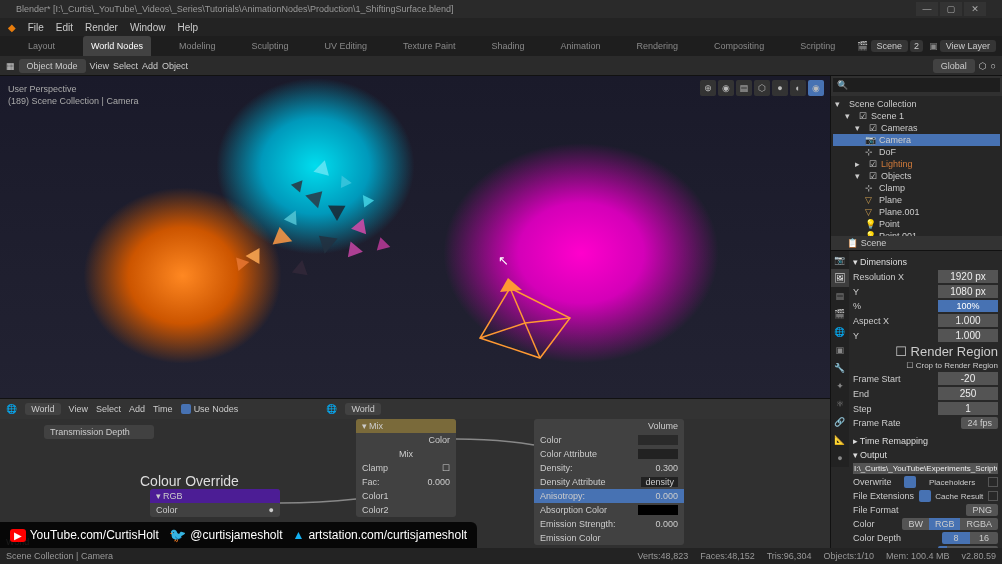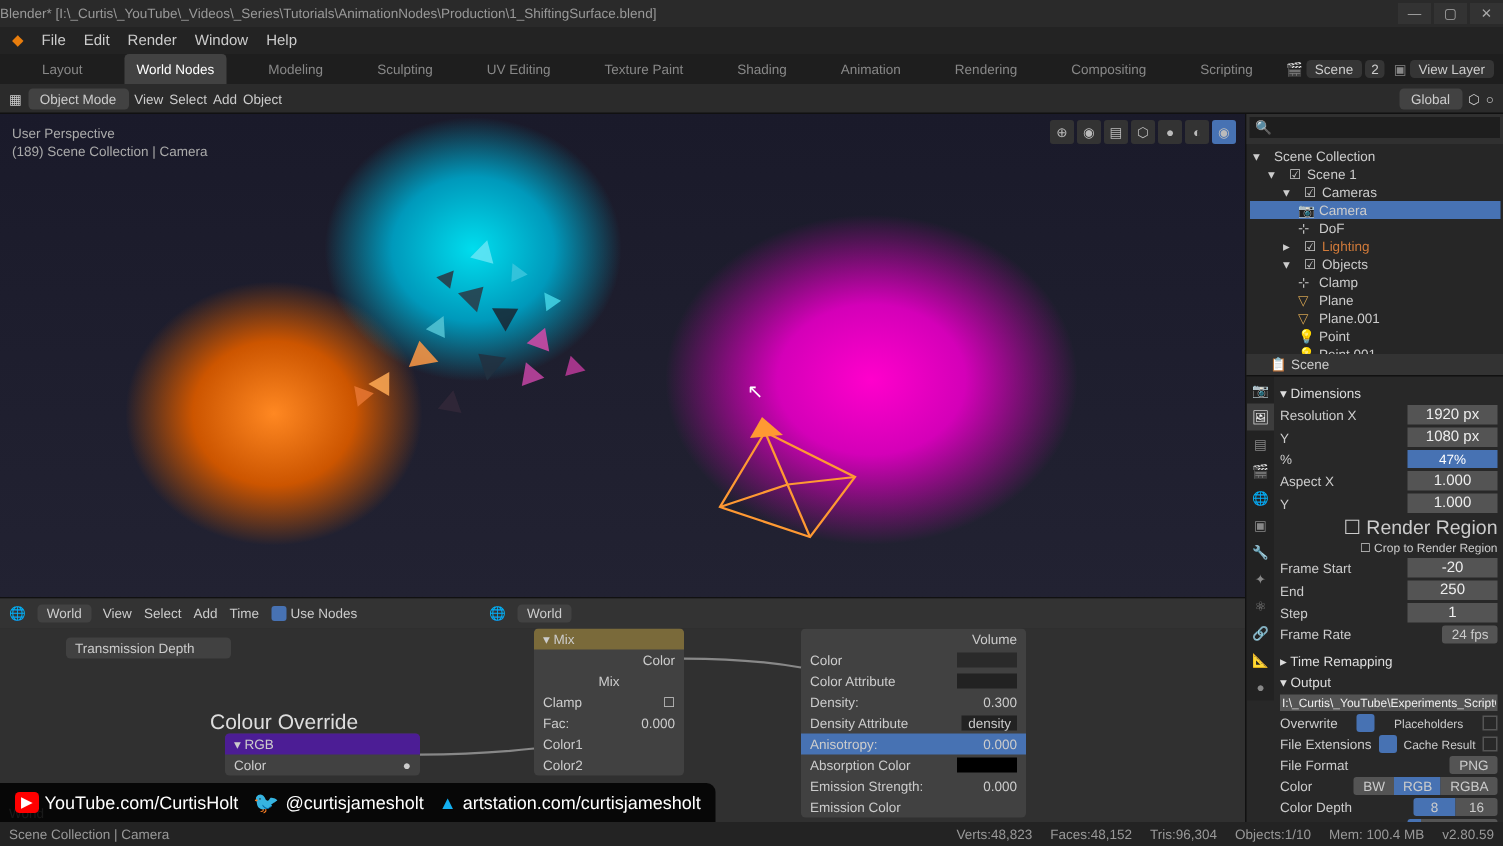--- a/index.html
+++ b/index.html
@@ -1,17 +1,17 @@
 <!DOCTYPE html>
 <html><head>
 <meta charset="utf-8">
 <style>
 * { margin:0; padding:0; box-sizing:border-box; font-family:Arial,sans-serif; }
 body { background:#1a1a1a; color:#ccc; font-size:10px; width:1002px; height:564px; overflow:hidden; position:relative; }
-.titlebar { height:18px; background:#2a2a2a; display:flex; align-items:center; padding:0 0; font-size:9px; color:#999;justify-content:center; }
+.titlebar { height:18px; background:#2a2a2a; display:flex; align-items:center; padding:0 16px; font-size:9px; color:#999;justify-content:center; }
 .titlebar .winbtns { margin-left:auto; display:flex; gap:2px; }
 .titlebar .winbtns span { width:22px; height:14px; background:#333; display:flex; align-items:center; justify-content:center; cursor:pointer; color:#aaa; }
 .menubar { height:18px; background:#232323; display:flex; align-items:center; gap:12px; padding:0 8px; font-size:10px; }
 .menubar span { cursor:pointer; color:#ccc; }
 .tabbar { height:20px; background:#1e1e1e; display:flex; align-items:center; font-size:9px; }
 .tab { padding:0 8px; height:100%; display:flex; align-items:center; color:#888; cursor:pointer;margin-left:20px; }
 .tab.active { background:#424242; color:#fff; border-radius:3px 3px 0 0; }
 .tabbar .right { margin-left:auto; display:flex; align-items:center; gap:2px; padding-right:6px; }
 .pill { background:#353535; padding:1px 6px; border-radius:3px; color:#ccc; font-size:9px; }
 .toolbar { height:20px; background:#2b2b2b; display:flex; align-items:center; gap:4px; padding:0 6px; font-size:9px; border-bottom:1px solid #111; }
@@ -340,21 +340,21 @@
           <div class="prop-row">
               <span>Resolution X</span>
               <input value="1920 px" style="">
             </div>
           <div class="prop-row">
               <span>Y</span>
               <input value="1080 px" style="">
             </div>
           <div class="prop-row">
               <span>%</span>
-              <span class="blue">47%</span>
+              <span class="blue">100%</span>
             </div>
           <div class="prop-row">
               <span>Aspect X</span>
               <input value="1.000" style="">
             </div>
           <div class="prop-row">
               <span>Y</span>
               <input value="1.000" style="">
             </div>
           <div class="prop-row">

